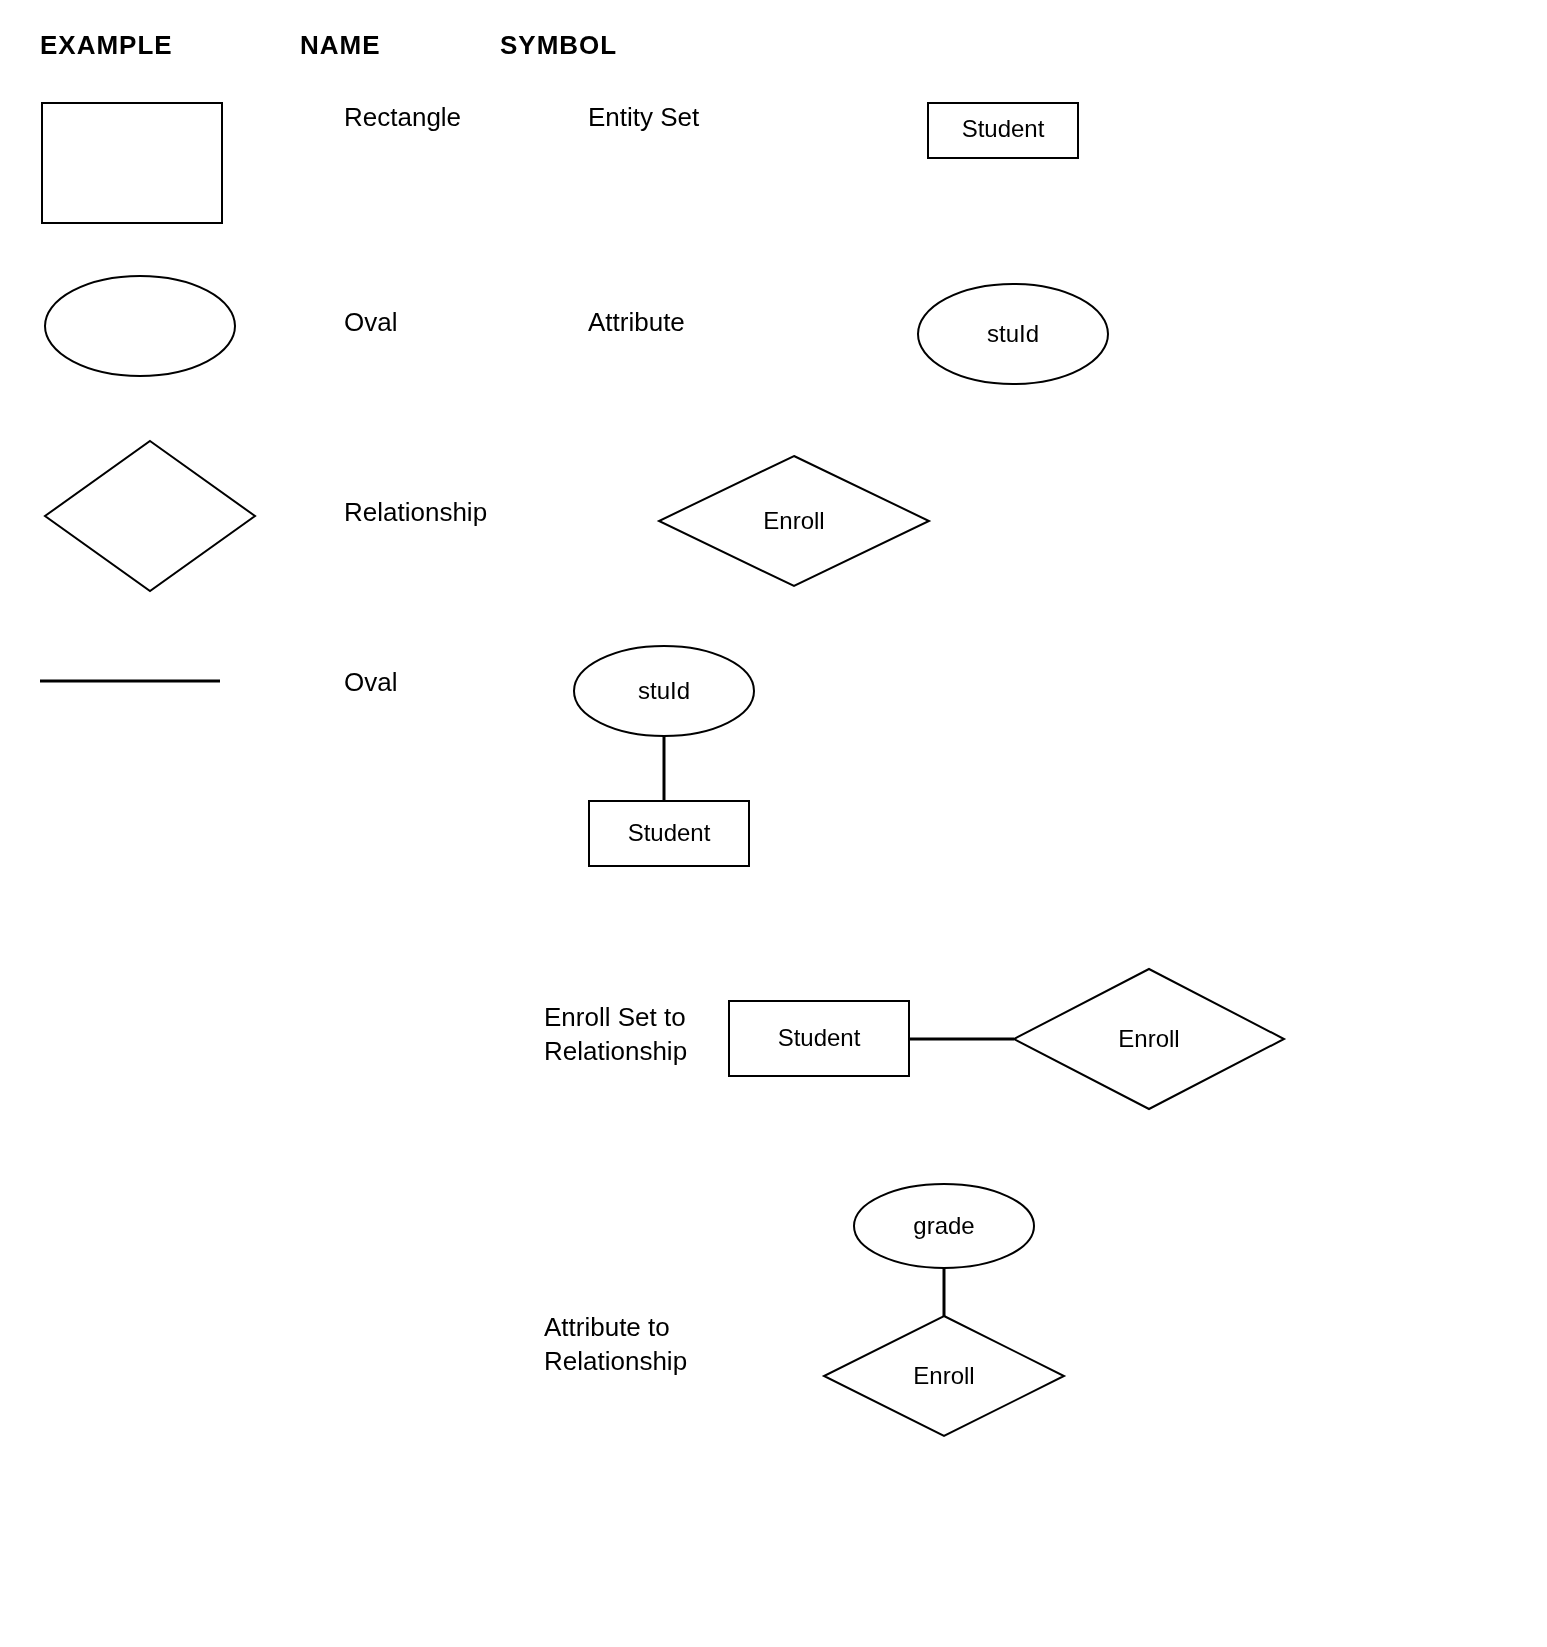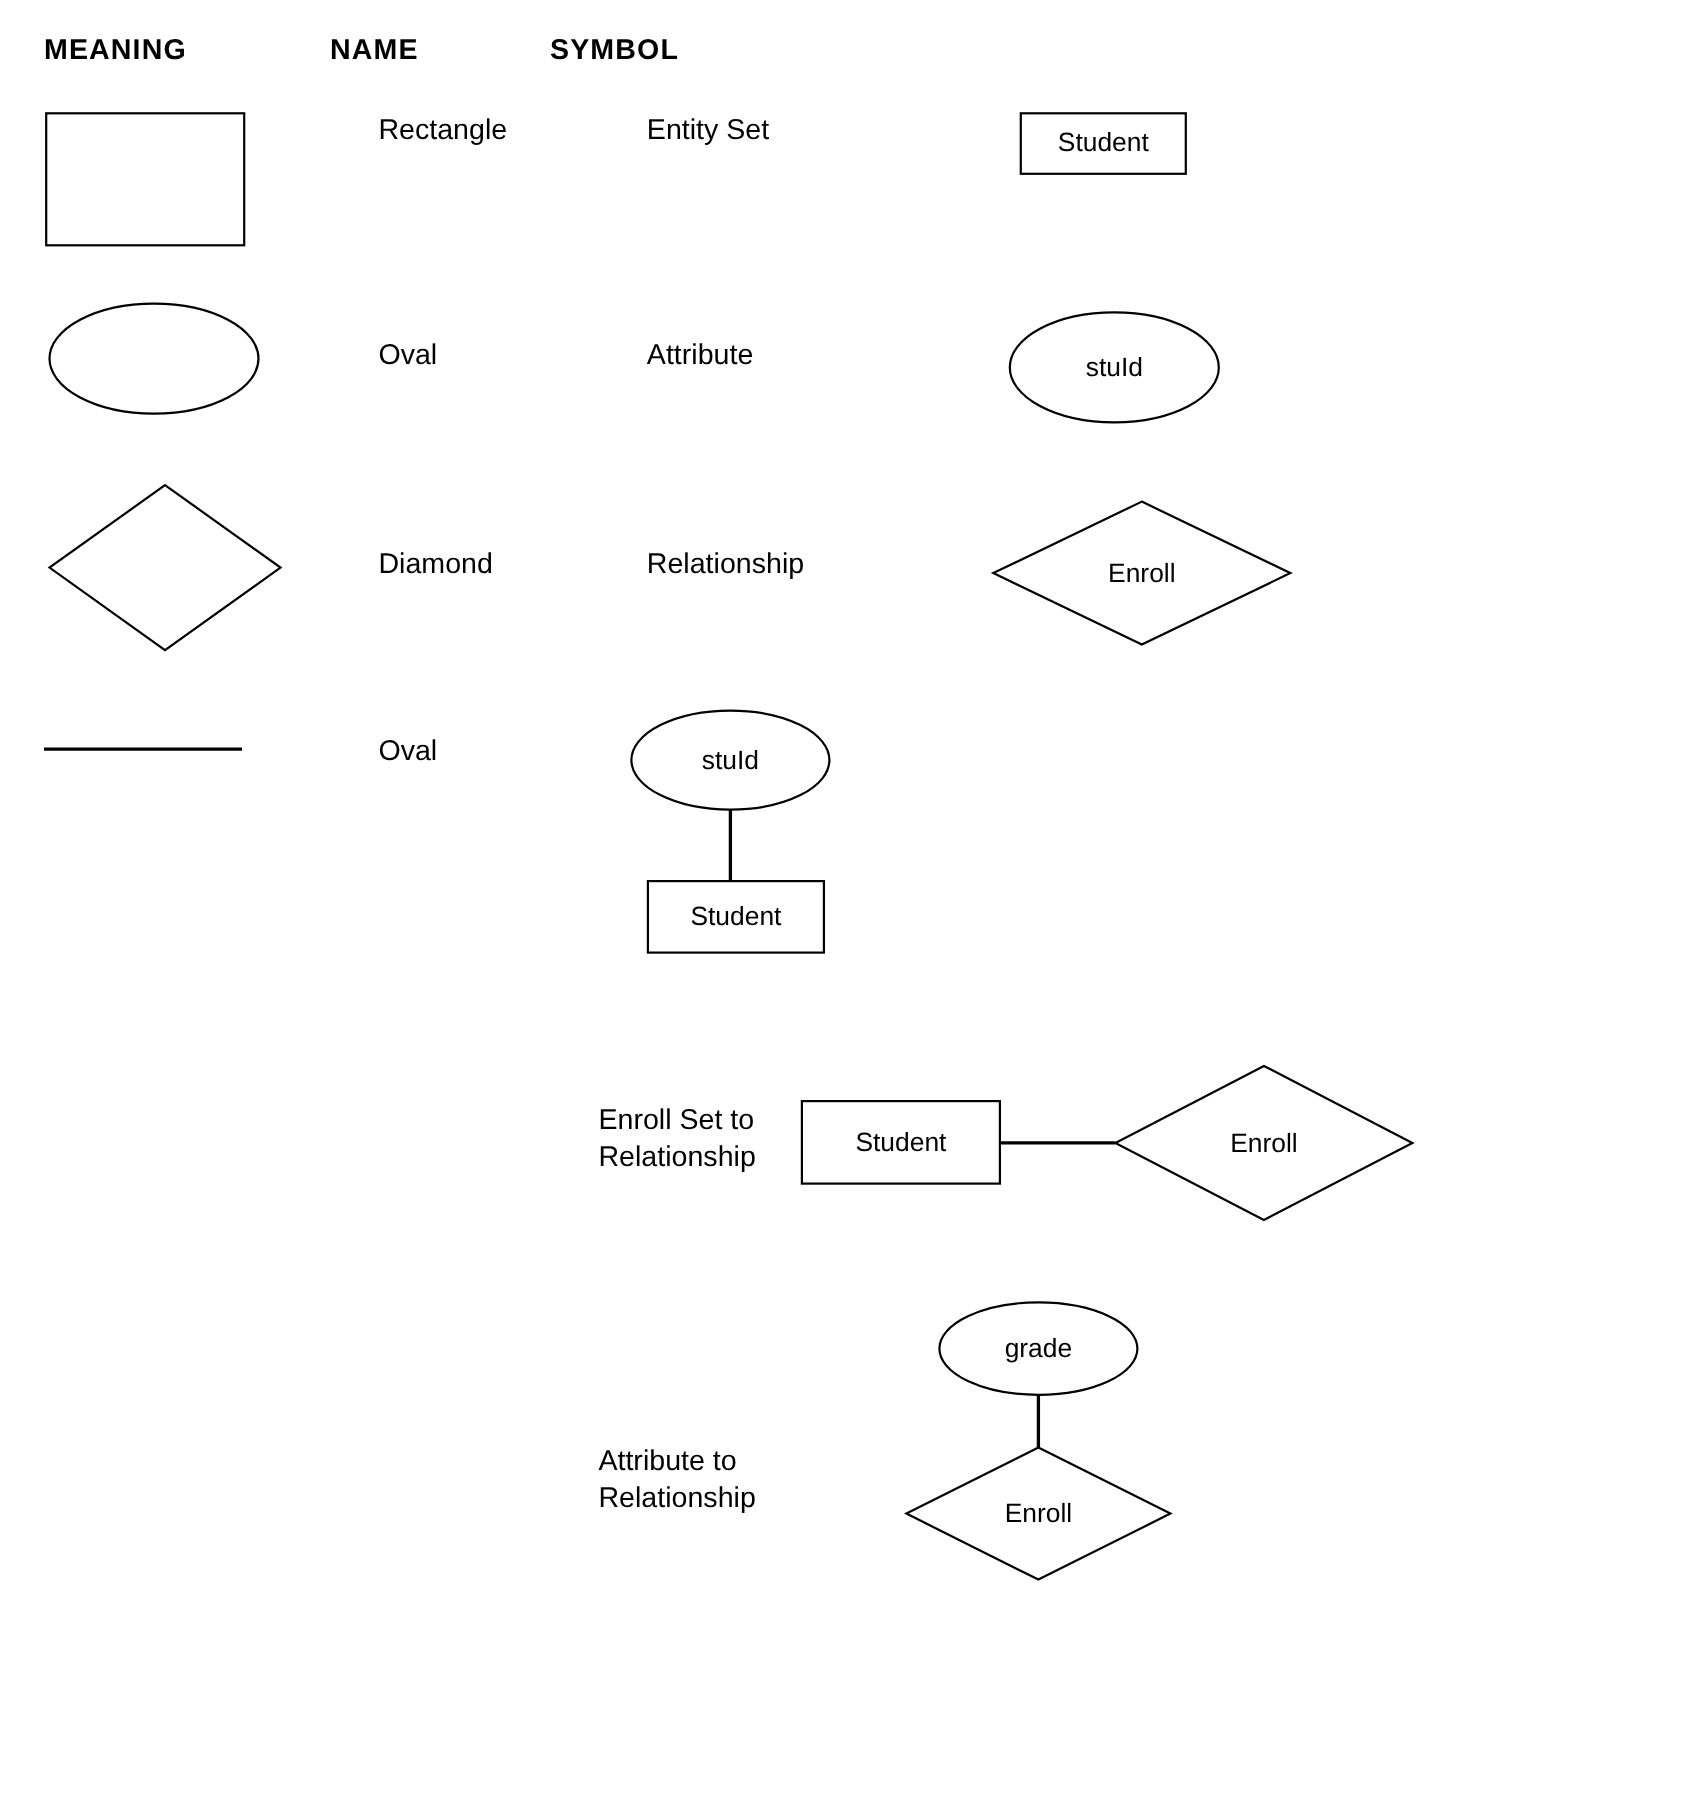--- a/index.html
+++ b/index.html
@@ -48,21 +48,21 @@
       font-size: 24px;
       fill: #000;
     }
   </style>
 </head>
 <body>
 
 <div class="container">
 
   <div class="row">
-    <div class="col-symbol header">MEANING</div>
+    <div class="col-symbol header">EXAMPLE</div>
     <div class="col-name header">NAME</div>
     <div class="col-meaning header">SYMBOL</div>
   </div>
 
   <div class="row">
     <div class="col-symbol">
       <svg width="190" height="130">
         <rect x="2" y="2" width="180" height="120" fill="none" stroke="#000" stroke-width="2"></rect>
       </svg>
     </div>
@@ -91,21 +91,20 @@
       </svg>
     </div>
   </div>
 
   <div class="row">
     <div class="col-symbol">
       <svg width="230" height="160">
         <polygon points="110,5 215,80 110,155 5,80" fill="none" stroke="#000" stroke-width="2"></polygon>
       </svg>
     </div>
-    <div class="col-name text" style="padding-top:60px">Diamond</div>
     <div class="col-meaning text" style="padding-top:60px">Relationship</div>
     <div class="col-example" style="padding-top:15px">
       <svg width="290" height="150">
         <polygon points="140,5 275,70 140,135 5,70" fill="none" stroke="#000" stroke-width="2"></polygon>
         <text x="140" y="78" text-anchor="middle" class="svg-text">Enroll</text>
       </svg>
     </div>
   </div>
 
   <div class="row" style="margin-bottom:80px">

